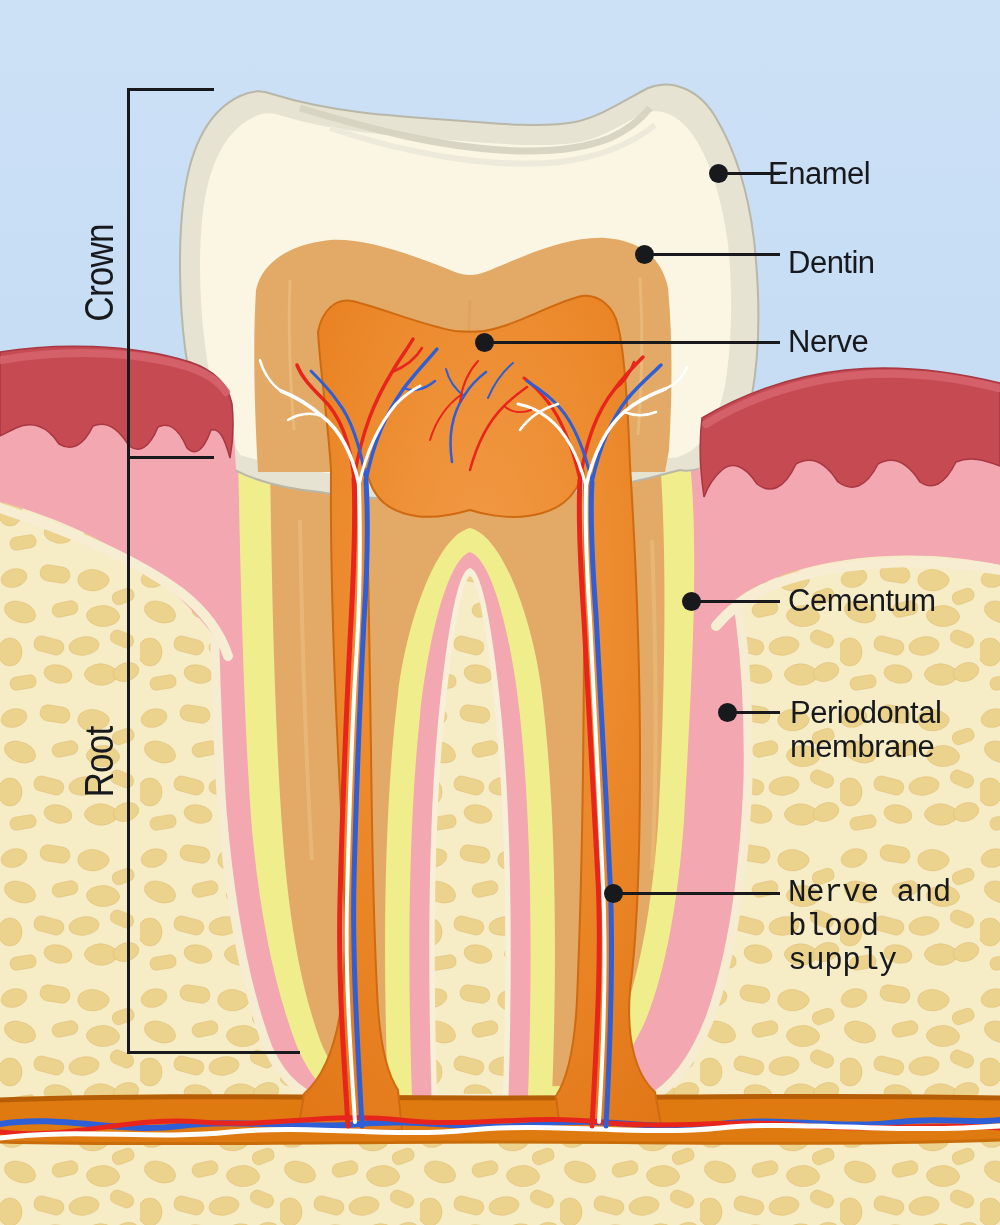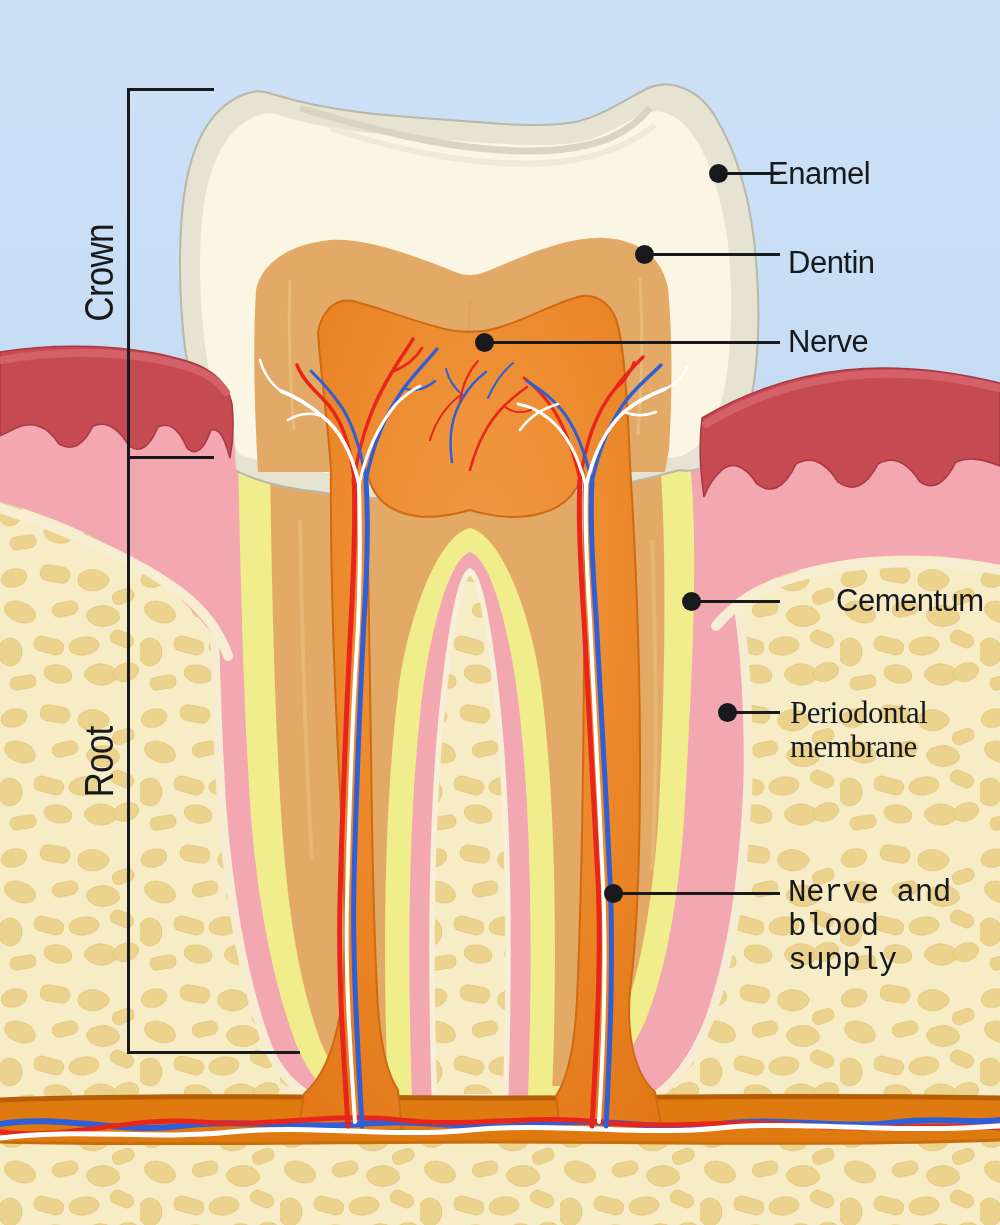--- a/index.html
+++ b/index.html
@@ -238,23 +238,23 @@
   <div class="dot" style="left:635px;top:245px;"></div>
   <div class="leader" style="left:652px;top:253px;width:128px;"></div>
   <div class="callout-label" style="left:788px;top:246px;">Dentin</div>
 
   <div class="dot" style="left:475px;top:333px;"></div>
   <div class="leader" style="left:492px;top:341px;width:288px;"></div>
   <div class="callout-label" style="left:788px;top:325px;">Nerve</div>
 
   <div class="dot" style="left:682px;top:592px;"></div>
   <div class="leader" style="left:699px;top:600px;width:81px;"></div>
-  <div class="callout-label" style="left:788px;top:584px;margin-left:48px;">Cementum</div>
+  <div class="callout-label" style="left:788px;top:584px;">Cementum</div>
 
   <div class="dot" style="left:718px;top:703px;"></div>
   <div class="leader" style="left:735px;top:711px;width:45px;"></div>
-  <div class="callout-label" style="left:790px;top:696px;width:180px;font-family:Liberation Serif, serif;">Periodontal membrane</div>
+  <div class="callout-label" style="left:790px;top:696px;width:180px;">Periodontal membrane</div>
 
   <div class="dot" style="left:604px;top:884px;"></div>
   <div class="leader" style="left:621px;top:892px;width:159px;"></div>
   <div class="callout-label" style="left:788px;top:876px;width:185px;font-family:Liberation Mono, monospace;">Nerve and blood supply</div>
 </div>
 </div>
 
 </body></html>

